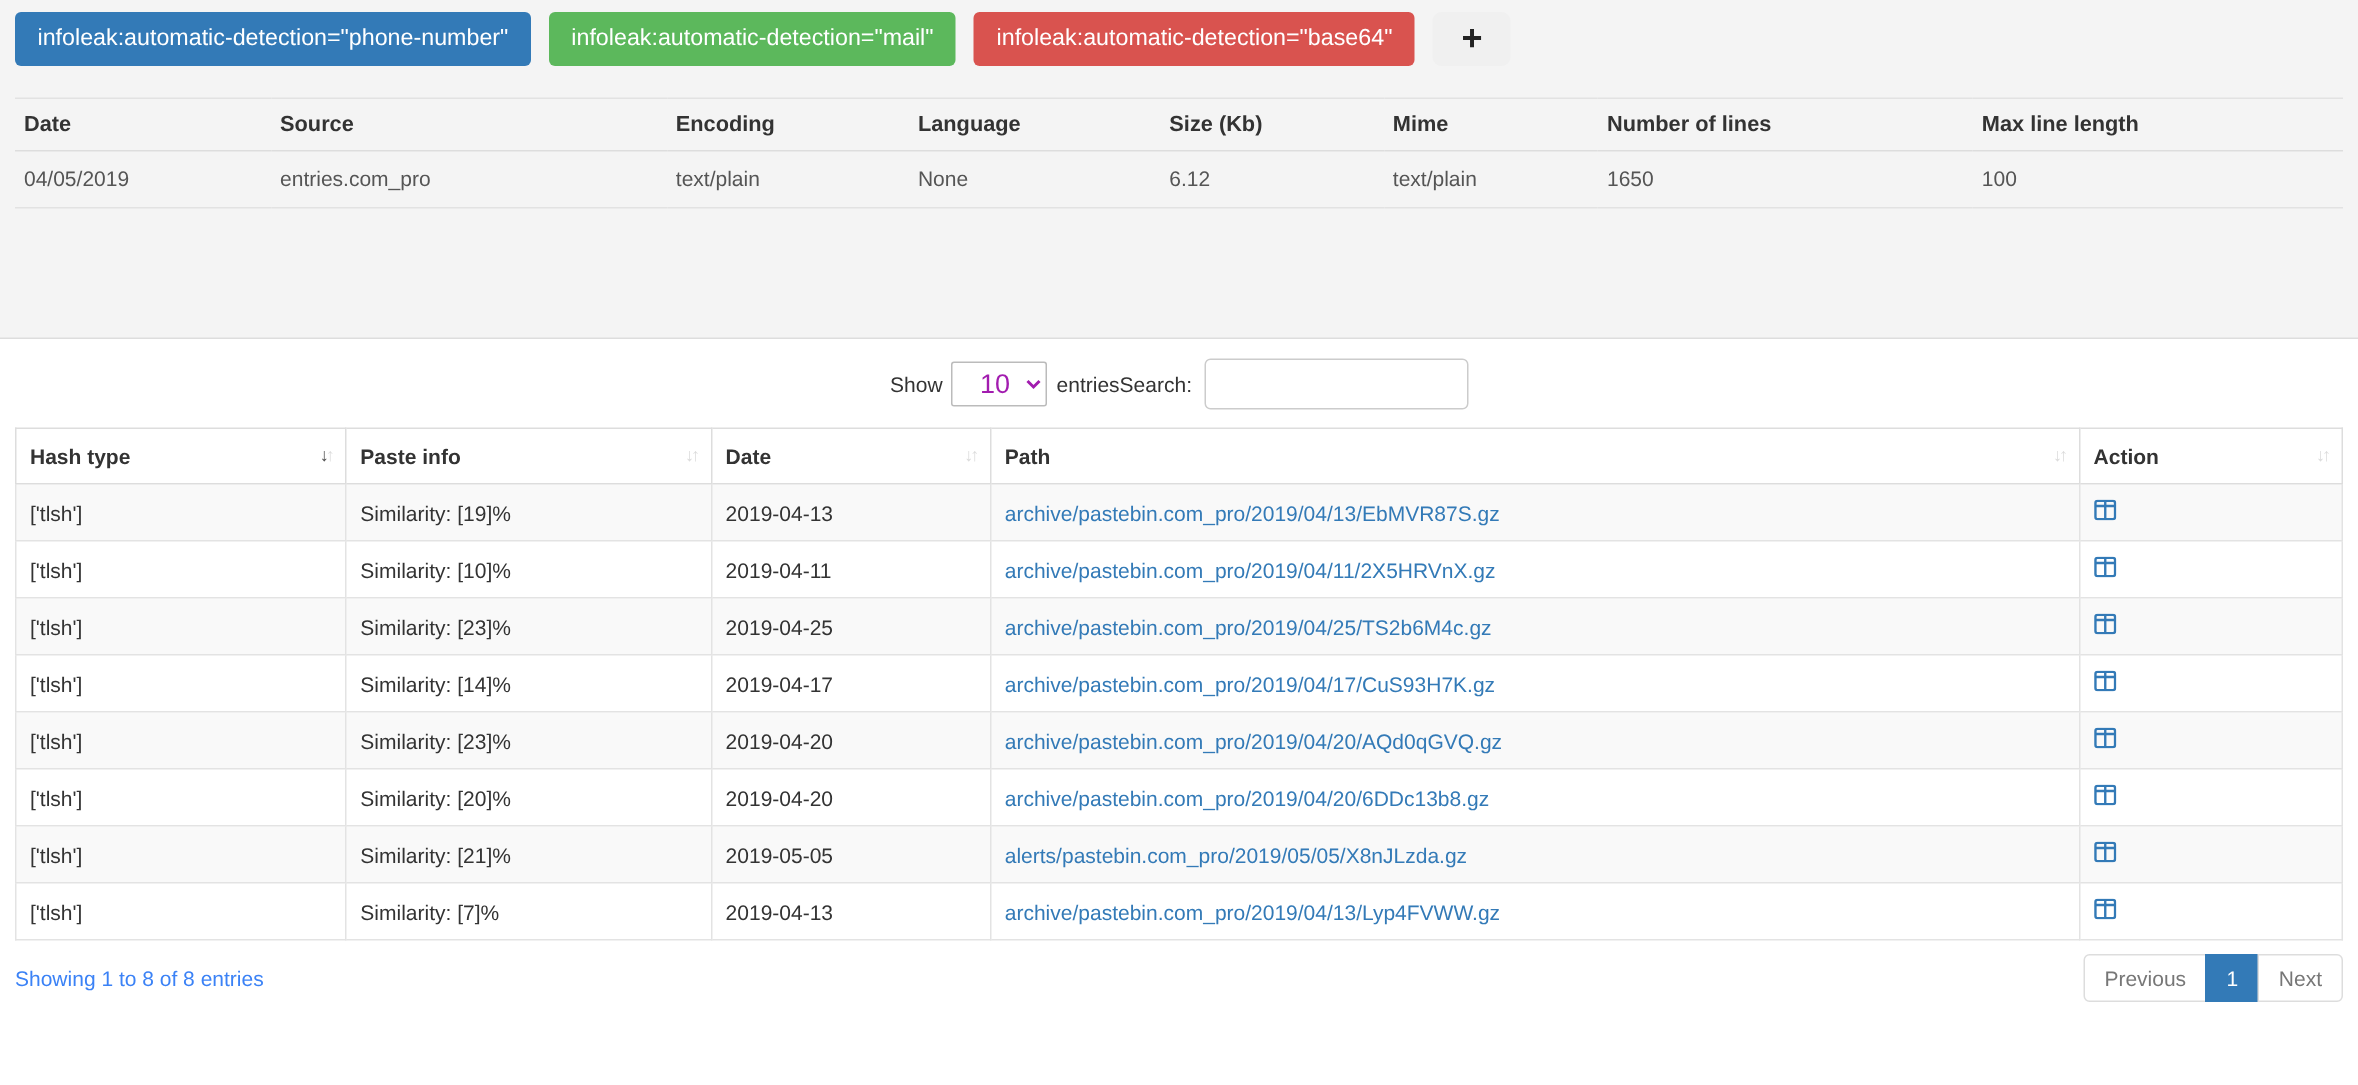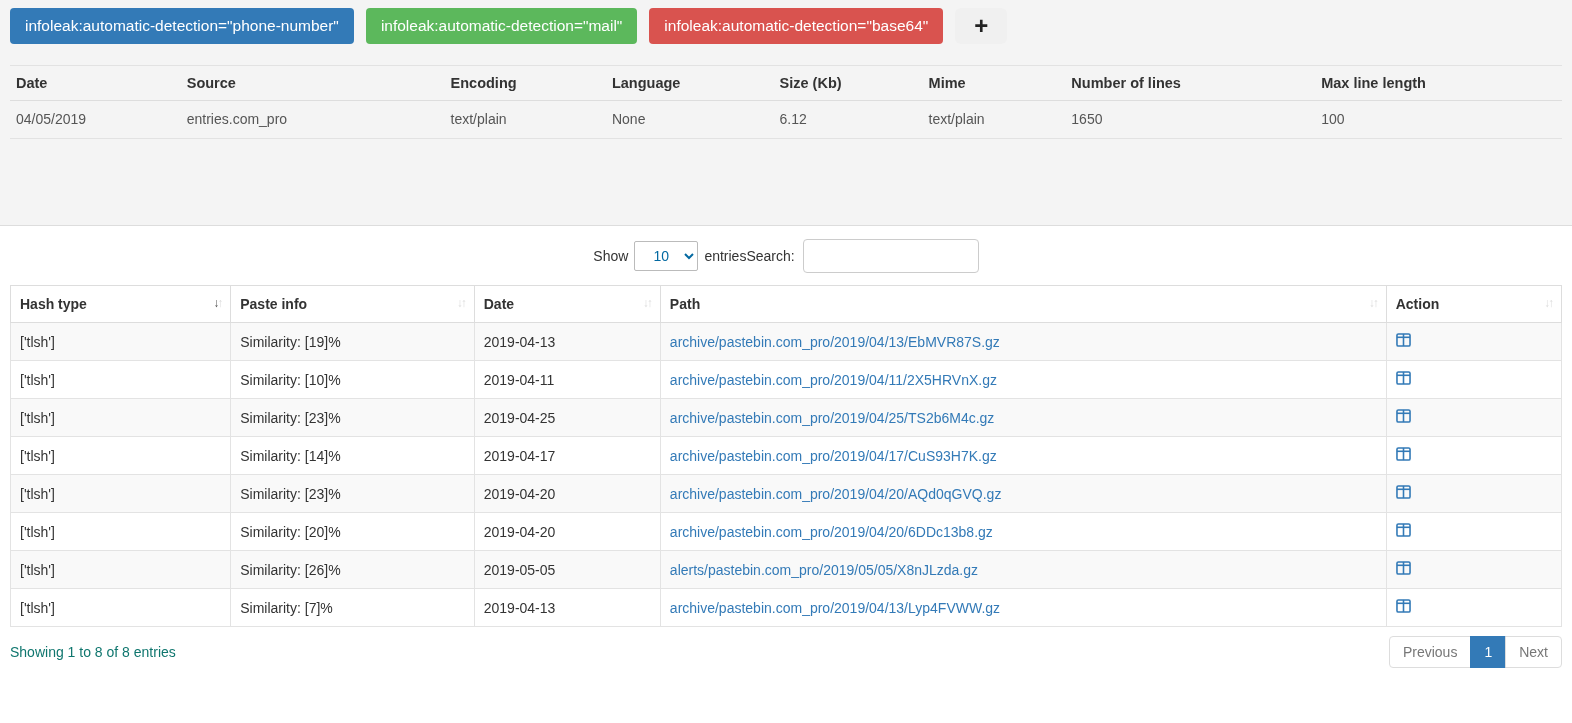--- a/index.html
+++ b/index.html
@@ -115,22 +115,22 @@
   .dup-title { font-size: 26px; font-weight: normal; color: #333; margin-top: 29px; }
 
   .table-controls {
     display: flex; justify-content: center; align-items: center;
     margin-top: 13px; margin-bottom: 12px;
   }
   .length-ctrl { display: flex; align-items: center; gap: 6px; color: #333; }
   .length-ctrl select {
     width: 64px; height: 30px;
     border: 1px solid #bbb; border-radius: 2px;
-    font-size: 14px; padding: 2px 4px 2px 14px;
-    color: #0369a1; background: #fff;
+    font-size: 18px; padding: 2px 4px 2px 14px;
+    color: #a21caf; background: #fff;
     font-family: "Liberation Sans", sans-serif;
   }
   .search-ctrl { display: flex; align-items: center; gap: 8px; color: #333; }
   .search-ctrl input {
     width: 176px; height: 34px;
     border: 1px solid #ccc; border-radius: 4px;
     padding: 4px 8px; font-size: 14px;
     font-family: "Liberation Sans", sans-serif;
   }
 
@@ -157,21 +157,21 @@
   .sort-icons { float: right; font-size: 12px; letter-spacing: -2px; color: #dcdcdc; }
   .sort-icons .active-arrow { color: #555; }
   .path-link { color: #337ab7; text-decoration: none; cursor: pointer; }
   .action-icon { display: inline-block; cursor: pointer; line-height: 0; }
 
   
   .table-footer {
     display: flex; justify-content: space-between; align-items: center;
     margin-top: 9px;
   }
-  .showing-info { color: #0f766e; font-size: 14px; }
+  .showing-info { color: #3b82f6; font-size: 14px; }
   .pagination { display: flex; }
   .page-item {
     border: 1px solid #ddd;
     background: #fff;
     color: #777;
     padding: 7px 13px;
     font-size: 14px;
     margin-left: -1px;
     cursor: pointer;
     user-select: none;
@@ -368,21 +368,21 @@
         <svg width="15" height="14" viewBox="0 0 16 15">
           <rect x="1" y="1" width="14" height="13" rx="1.5" fill="none" stroke="#337ab7" stroke-width="1.7"></rect>
           <line x1="8" y1="1" x2="8" y2="14" stroke="#337ab7" stroke-width="1.7"></line>
           <line x1="1" y1="4.6" x2="15" y2="4.6" stroke="#337ab7" stroke-width="1.7"></line>
         </svg>
       </span>
     </td>
   </tr>
         <tr>
     <td>['tlsh']</td>
-    <td>Similarity: [26]%</td>
+    <td>Similarity: [21]%</td>
     <td>2019-05-05</td>
     <td><a class="path-link" href="#">alerts/pastebin.com_pro/2019/05/05/X8nJLzda.gz</a></td>
     <td>
       <span class="action-icon">
         <svg width="15" height="14" viewBox="0 0 16 15">
           <rect x="1" y="1" width="14" height="13" rx="1.5" fill="none" stroke="#337ab7" stroke-width="1.7"></rect>
           <line x1="8" y1="1" x2="8" y2="14" stroke="#337ab7" stroke-width="1.7"></line>
           <line x1="1" y1="4.6" x2="15" y2="4.6" stroke="#337ab7" stroke-width="1.7"></line>
         </svg>
       </span>

